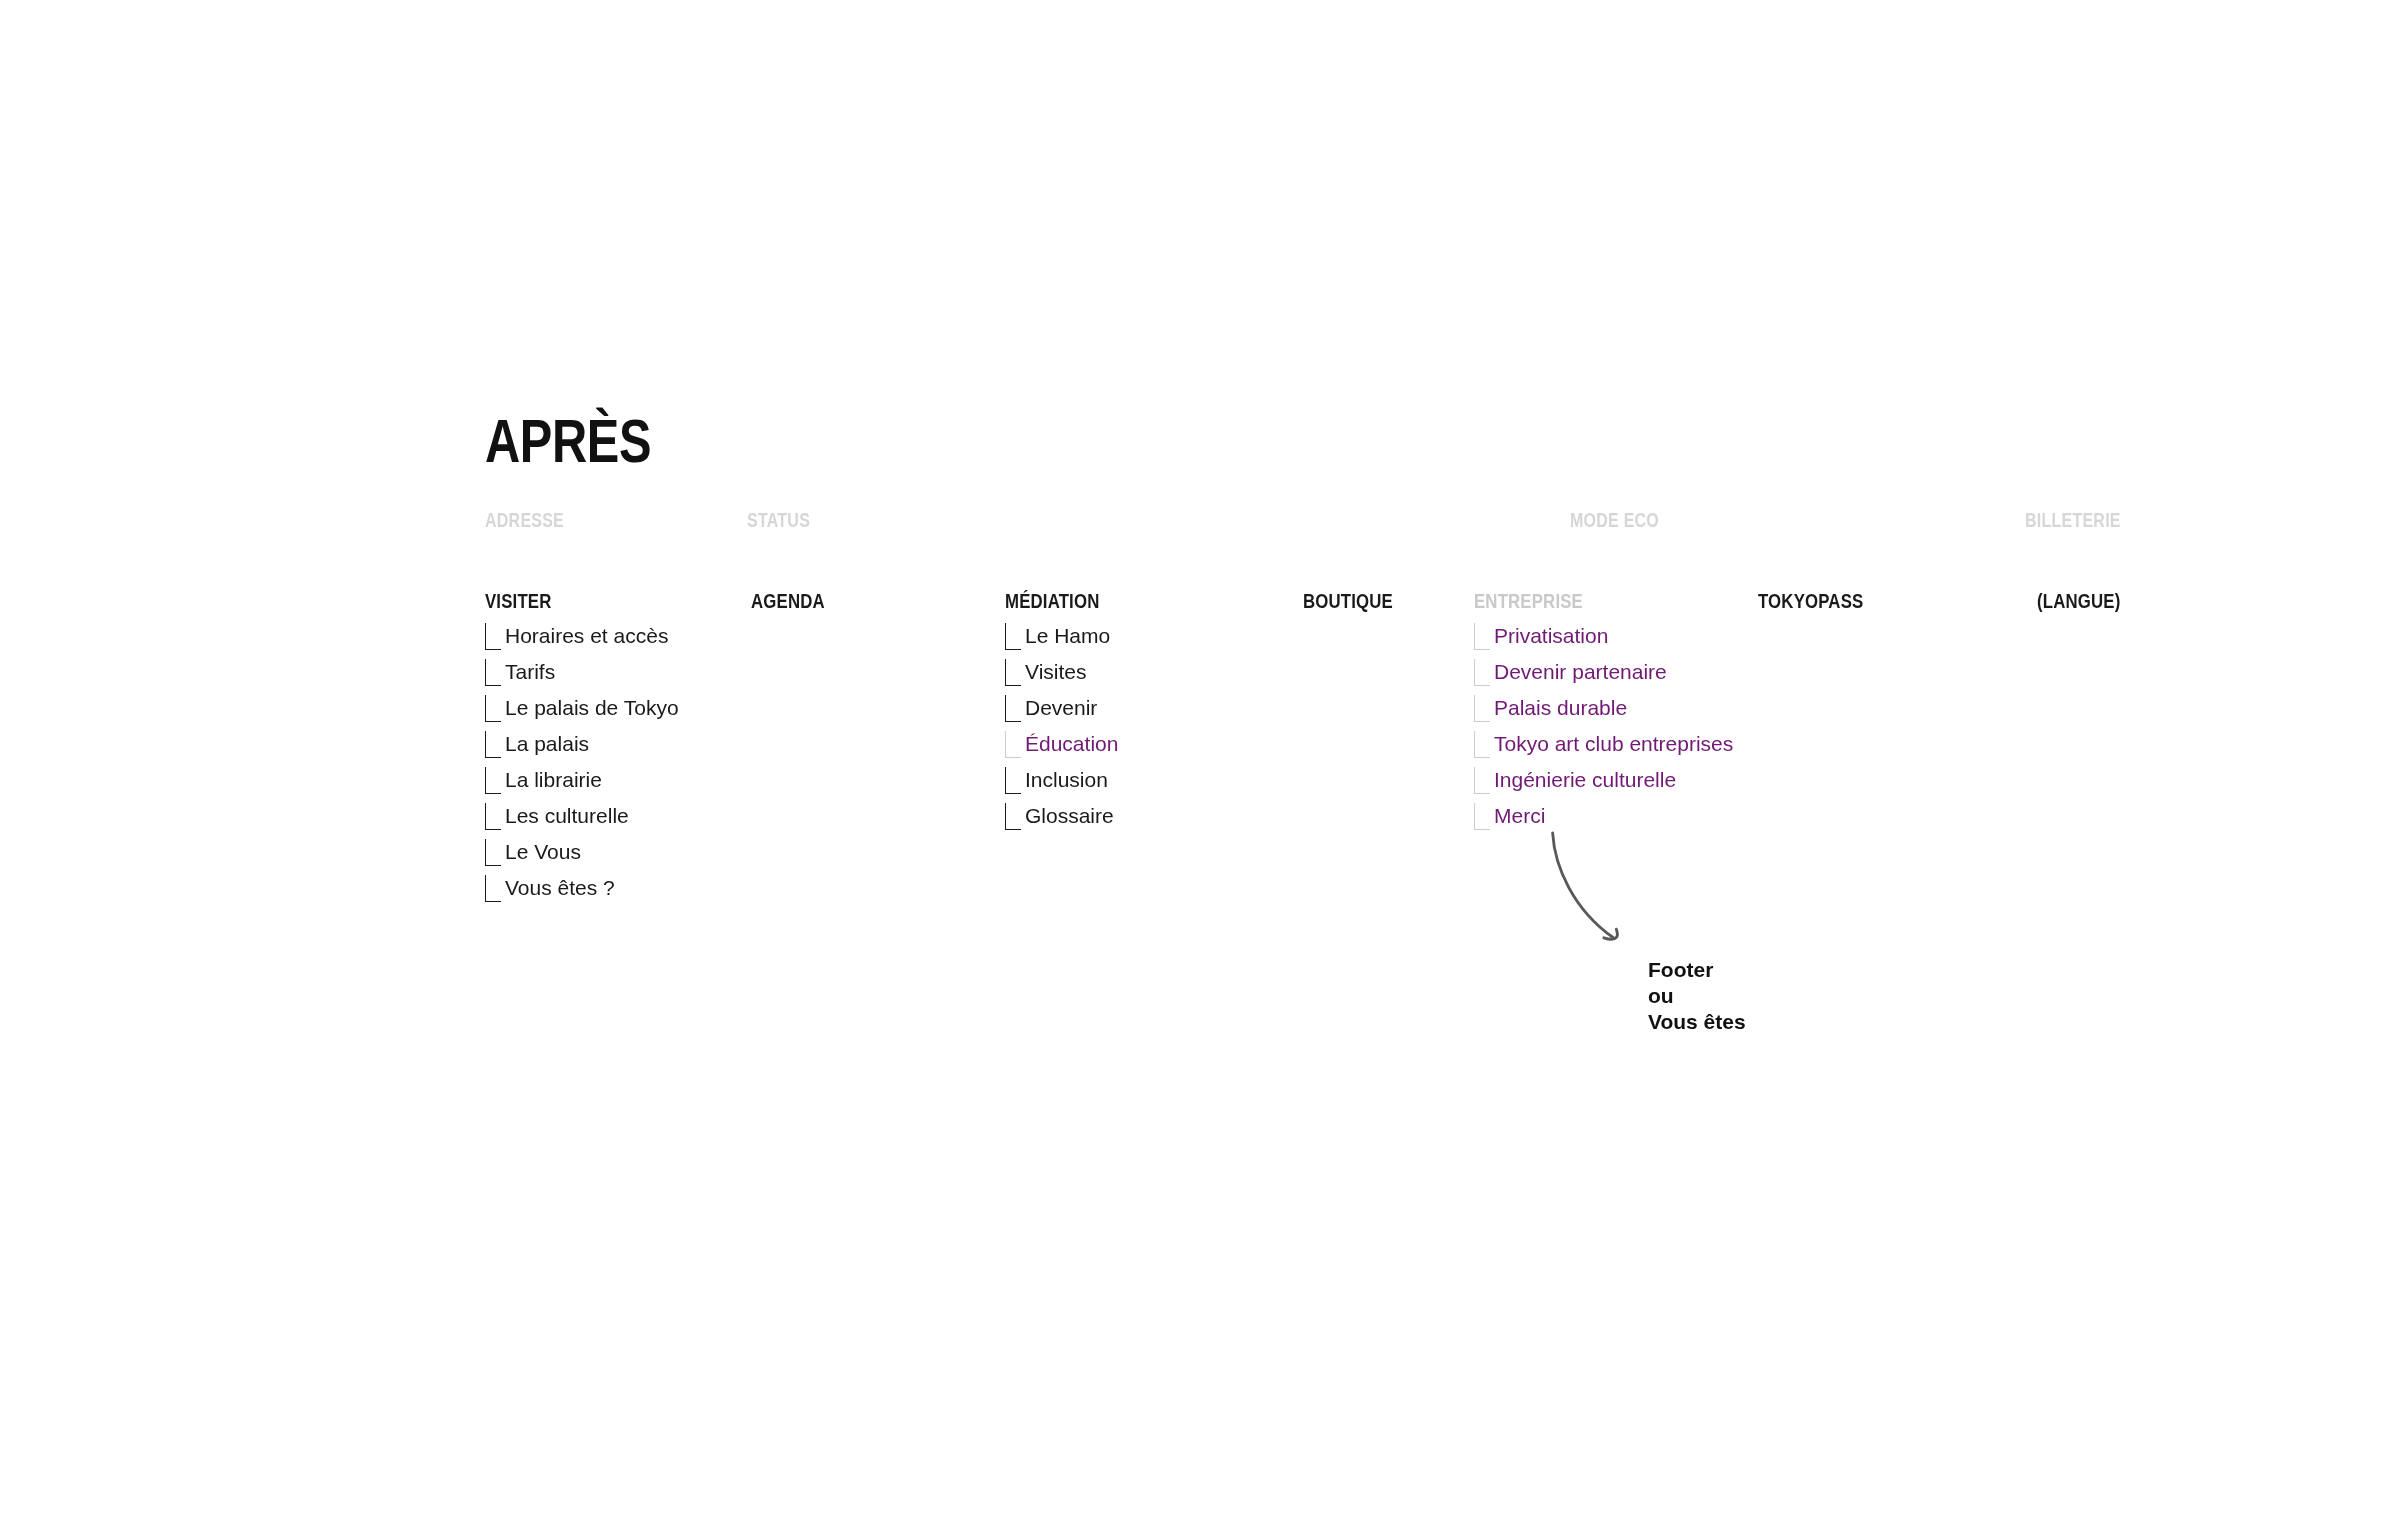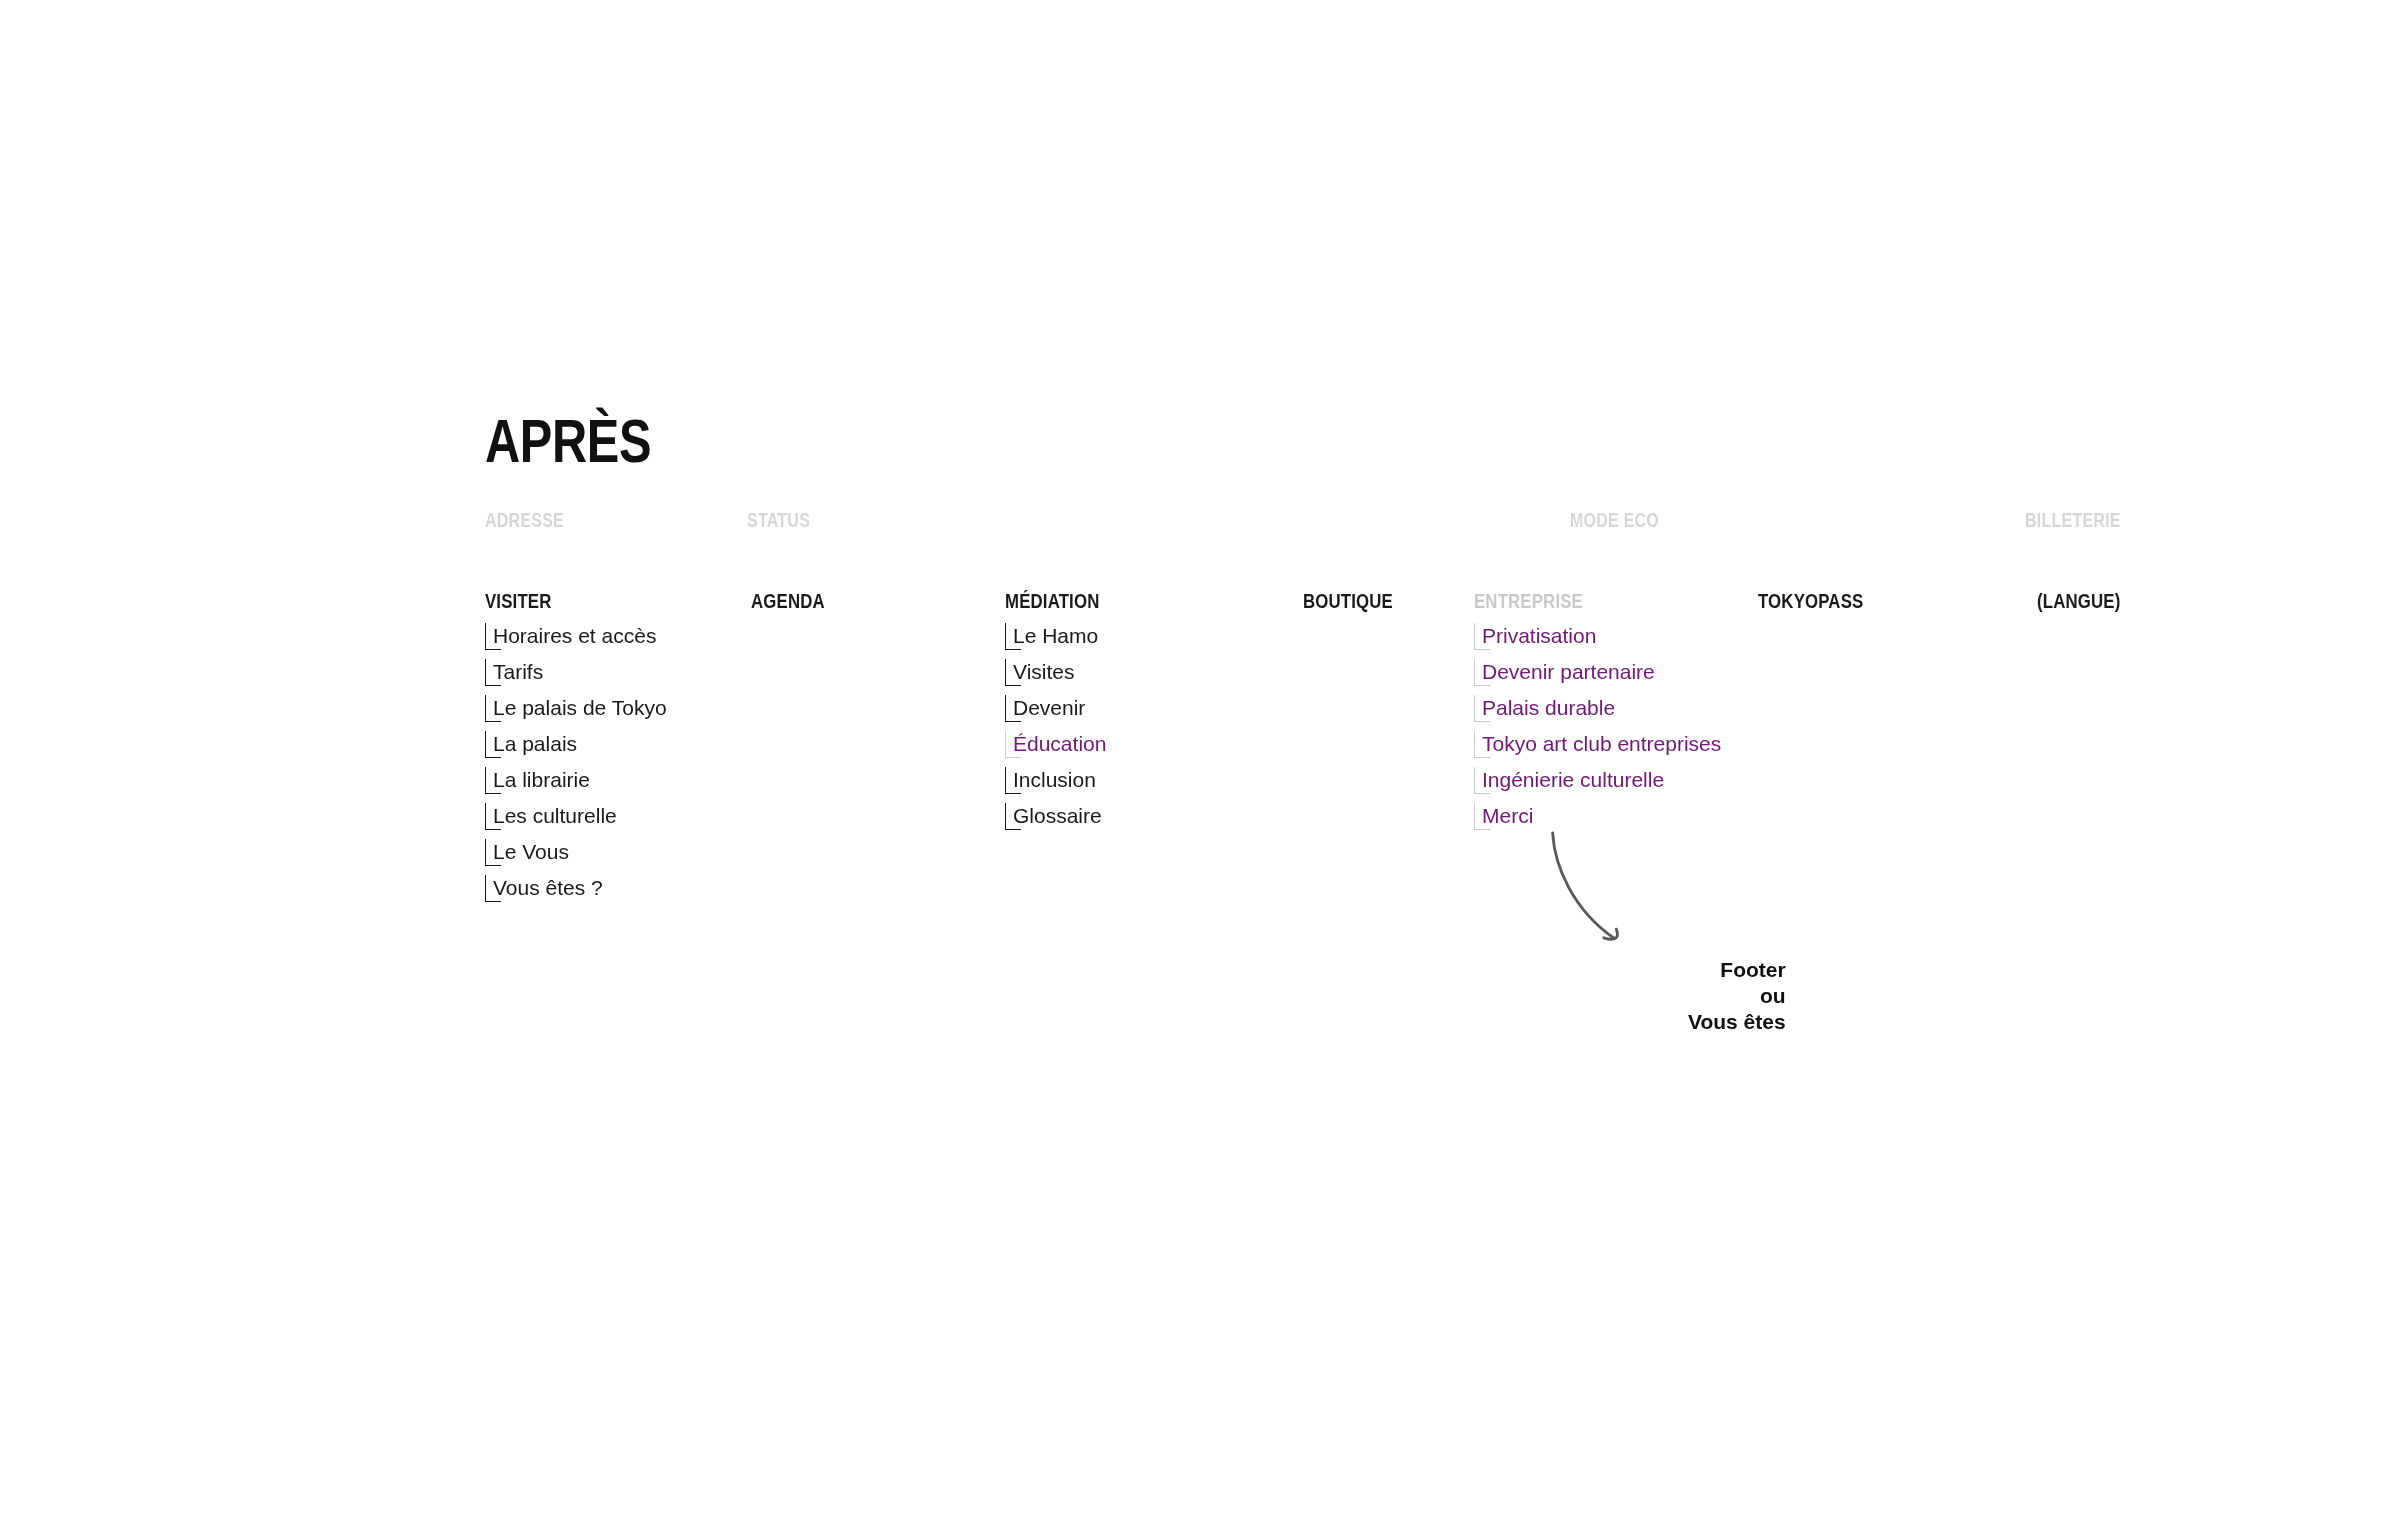--- a/index.html
+++ b/index.html
@@ -79,21 +79,21 @@
     left: 0;
     top: 2.9px;
     width: 16.3px;
     height: 27px;
     border-left: 1.9px solid #1a1a1a;
     border-bottom: 1.9px solid #1a1a1a;
     box-sizing: border-box;
   }
   .tree-label {
     position: absolute;
-    left: 8px;
+    left: 20px;
     top: 2.9px;
     font-size: 21px;
     line-height: 25px;
     font-weight: 400;
     color: #1a1a1a;
     white-space: nowrap;
   }
   
   .tree-item.muted .tree-connector {
     border-left-color: #cccccc;
@@ -107,27 +107,26 @@
     left: 1527px;
     top: 821px;
     width: 125px;
     height: 134px;
     pointer-events: none;
   }
 
   
   #footer-note {
     position: absolute;
-    left: 1688px;
+    left: 1648px;
     top: 957px;
     font-size: 21px;
     line-height: 26px;
     color: #111111;
     white-space: nowrap;
-    text-align: right;
   }
   #footer-note .strong { font-weight: 700; }
   #footer-note .regular { font-weight: 700; }
 </style>
 </head>
 <body>
 
 <div id="canvas">
 
   <div id="page-title">APRÈS</div>

